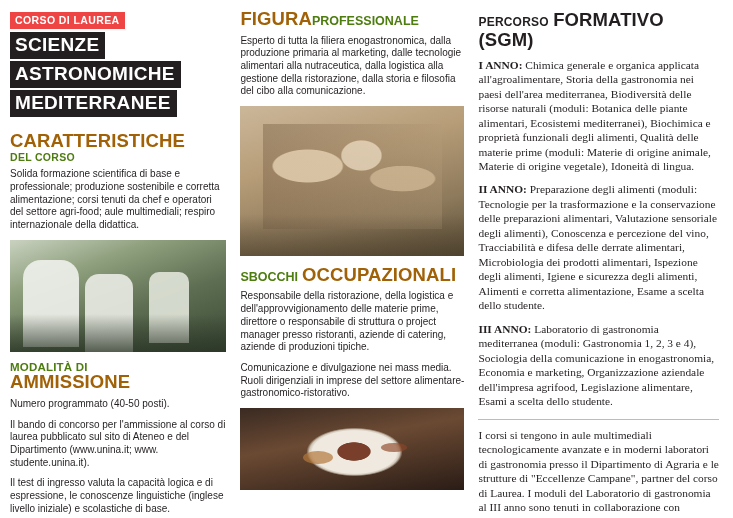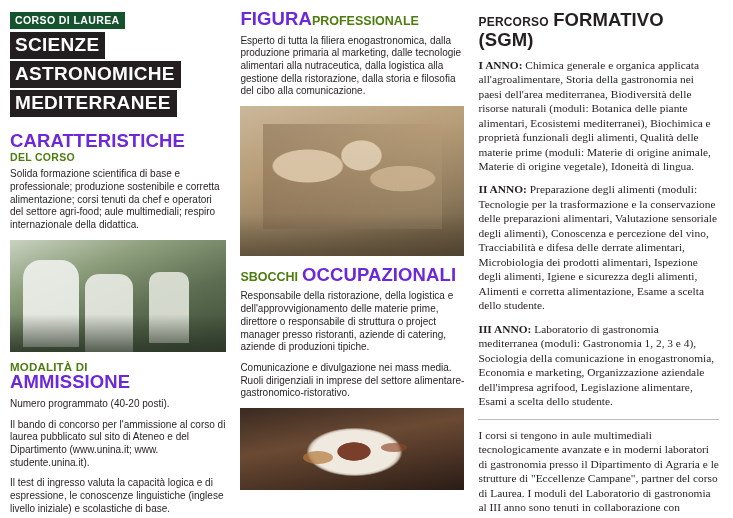--- a/index.html
+++ b/index.html
@@ -35,21 +35,21 @@
   }
   .col-right {
     width: 249px;
   }
 
   
   .kicker {
     font-size: 10.5px;
     font-weight: bold;
     letter-spacing: 0.4px;
-    background: #14532d;
+    background: #ef4444;
     color: #ffffff;
     display: inline-block;
     padding: 2px 5px 3px 5px;
     margin: 0 0 3px 0;
     text-transform: uppercase;
   }
   .title-block {
     margin: 0 0 13px 0;
   }
   .title-line {
@@ -66,21 +66,21 @@
     text-align: center;
   }
   .sec-head {
     margin: 0 0 6px 0;
     line-height: 1.0;
   }
   .sec-head .big {
     font-size: 18.5px;
     font-weight: bold;
     letter-spacing: 0.1px;
-    color: #6d28d9;
+    color: #a16207;
     text-transform: uppercase;
     display: block;
   }
   .sec-head .small {
     font-size: 10.5px;
     font-weight: bold;
     letter-spacing: 0.3px;
     color: #4d7c0f;
     text-transform: uppercase;
     display: block;
@@ -240,21 +240,21 @@
       <span class="small">DEL CORSO</span>
     </div>
     <p class="body">Solida formazione scientifica di base e professionale; produzione sostenibile e corretta alimentazione; corsi tenuti da chef e operatori del settore agri-food; aule multimediali; respiro internazionale della didattica.</p>
 
     <div class="photo photo-lab"></div>
 
     <div class="sec-head stack-small-first">
       <span class="small">MODALITÀ DI</span>
       <span class="big">AMMISSIONE</span>
     </div>
-    <p class="body">Numero programmato (40-20 posti).</p>
+    <p class="body">Numero programmato (40-50 posti).</p>
     <p class="body">Il bando di concorso per l'ammissione al corso di laurea pubblicato sul sito di Ateneo e del Dipartimento (www.unina.it; www. studente.unina.it).</p>
     <p class="body">Il test di ingresso valuta la capacità logica e di espressione, le conoscenze linguistiche (inglese livello iniziale) e scolastiche di base.</p>
   </div>
 
   <div class="col col-mid">
     <div class="sec-head inline-head">
       <span class="big">FIGURA</span><span class="small">PROFESSIONALE</span>
     </div>
     <p class="body">Esperto di tutta la filiera enogastronomica, dalla produzione primaria al marketing, dalle tecnologie alimentari alla nutraceutica, dalla logistica alla gestione della ristorazione, dalla storia e filosofia del cibo alla comunicazione.</p>
 

